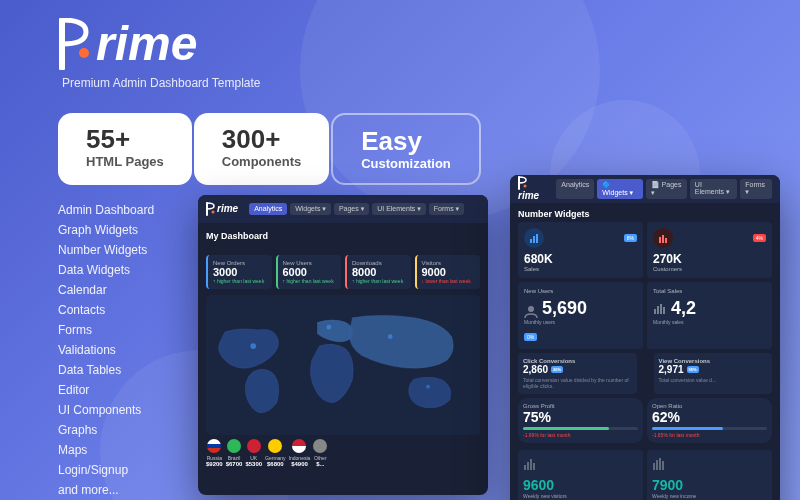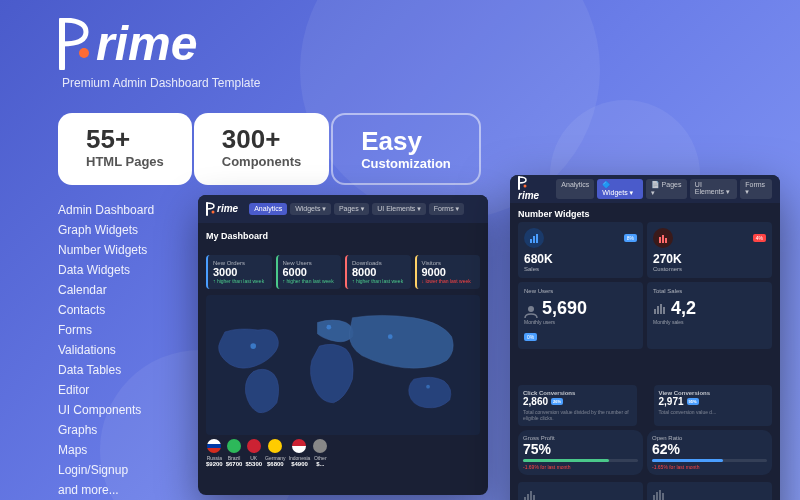--- a/index.html
+++ b/index.html
@@ -386,21 +386,20 @@
 
     .nu-sub {
       font-size: 5px;
       color: rgba(255,255,255,0.5);
     }
 
     .conversion-row {
       display: flex;
       gap: 17px;
       padding: 0 8px 4px 8px;
-      margin-top: 32px;
     }
 
     .conv-card {
       background: #1e2a45;
       border-radius: 4px;
       padding: 5px;
       flex: 1;
     }
 
     .conv-title {

